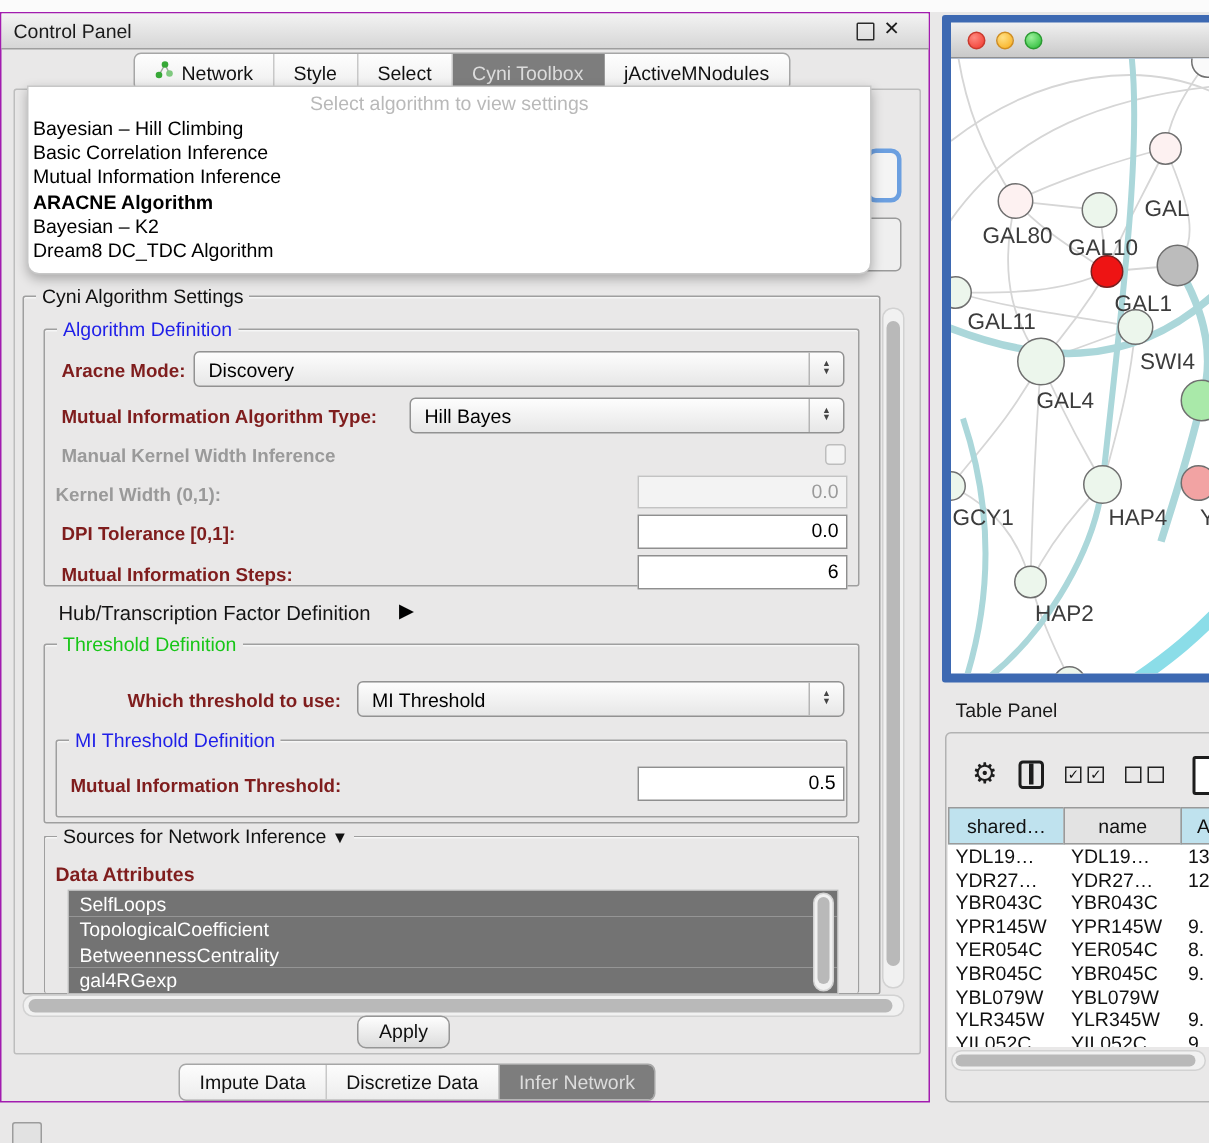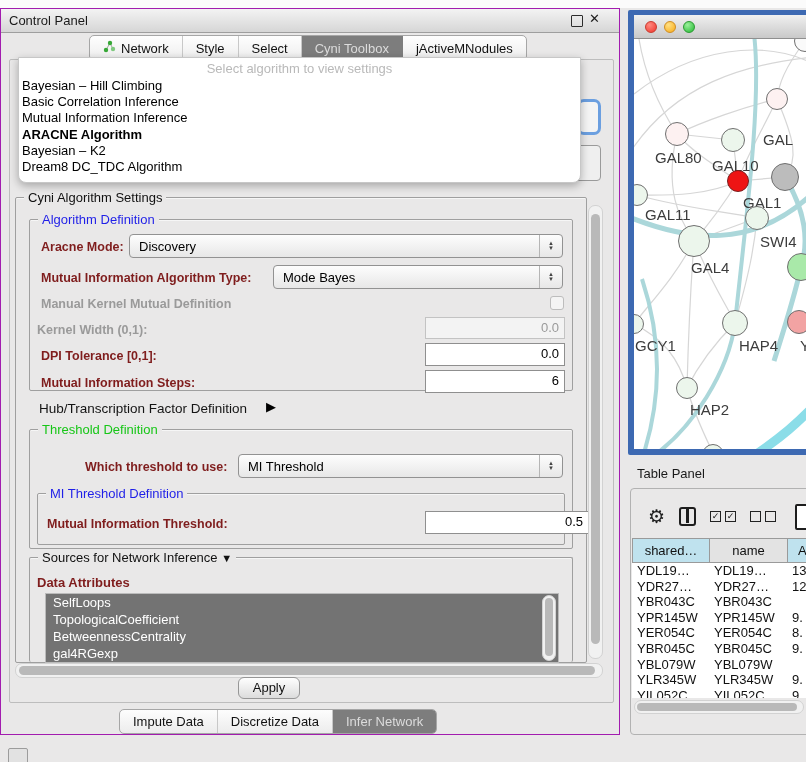--- a/index.html
+++ b/index.html
@@ -140,27 +140,27 @@
     <span class="abs lbl" style="left:40px;top:231px;">Aracne Mode:</span>
     <div class="abs combo" style="left:128px;top:225px;width:434px;">
       <span class="cv">Discovery</span>
       <span class="arr">
           <span>▲</span>
           <span>▼</span>
         </span>
     </div>
     <span class="abs lbl" style="left:40px;top:262px;">Mutual Information Algorithm Type:</span>
     <div class="abs combo" style="left:272px;top:256px;width:290px;">
-      <span class="cv">Mode Bayes</span>
+      <span class="cv">Hill Bayes</span>
       <span class="arr">
           <span>▲</span>
           <span>▼</span>
         </span>
     </div>
-    <span class="abs lbl dis" style="left:40px;top:288px;">Manual Kernel Mutual Definition</span>
+    <span class="abs lbl dis" style="left:40px;top:288px;">Manual Kernel Width Inference</span>
     <span class="abs chk" style="left:549px;top:287px;"></span>
     <span class="abs lbl dis" style="left:36px;top:314px;">Kernel Width (0,1):</span>
     <div class="abs field dis" style="left:424px;top:308px;width:140px;height:22px;">0.0</div>
     <span class="abs lbl" style="left:40px;top:340px;">DPI Tolerance [0,1]:</span>
     <div class="abs field" style="left:424px;top:334px;width:140px;height:23px;">0.0</div>
     <span class="abs lbl" style="left:40px;top:367px;">Mutual Information Steps:</span>
     <div class="abs field" style="left:424px;top:361px;width:140px;height:23px;">6</div>
 
     <span class="abs" style="left:38px;top:392px;font-size:13.5px;color:#141414;">Hub/Transcription Factor Definition</span>
     <span class="abs" style="left:265px;top:390px;font-size:13px;color:#000;">▶</span>
@@ -173,21 +173,21 @@
       <span class="cv">MI Threshold</span>
       <span class="arr">
           <span>▲</span>
           <span>▼</span>
         </span>
     </div>
     <div class="abs group" style="left:36px;top:484px;width:526px;height:50px;">
       <span class="gtitle blue">MI Threshold Definition</span>
     </div>
     <span class="abs lbl" style="left:46px;top:508px;">Mutual Information Threshold:</span>
-    <div class="abs field" style="left:424px;top:502px;width:164px;height:23px;">0.5</div>
+    <div class="abs field" style="left:424px;top:502px;width:138px;height:23px;">0.5</div>
 
     <div class="abs group" style="left:28px;top:548px;width:542px;height:104px;border-bottom:none;">
       <span class="gtitle">
         <span>Sources for Network Inference</span>
         <span style="font-size:11px;">▼</span>
       </span>
     </div>
     <span class="abs lbl" style="left:36px;top:566px;font-size:13px;">Data Attributes</span>
     <div class="abs" id="attr-list" style="left:44px;top:584px;width:512px;height:68px;">
         <div class="attr-item">SelfLoops</div>

